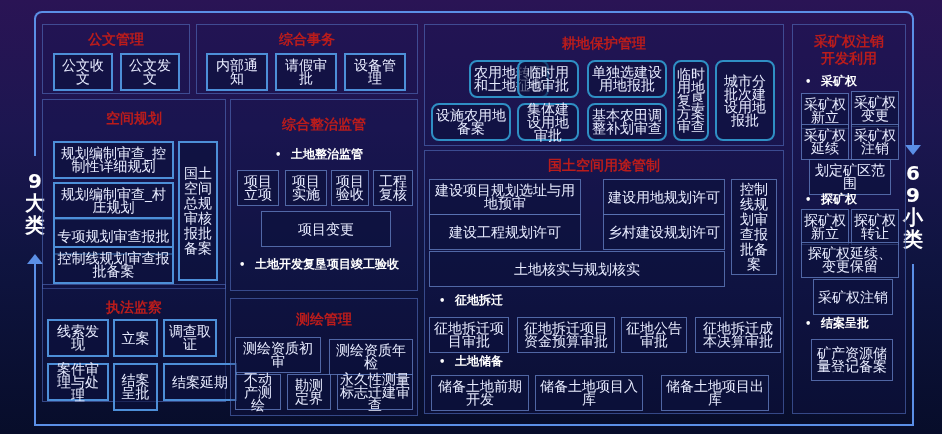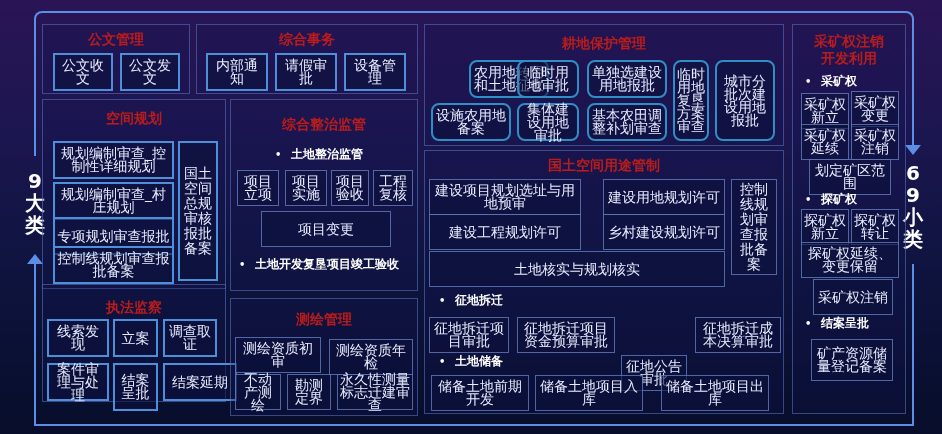--- a/index.html
+++ b/index.html
@@ -148,21 +148,21 @@
   <div class="box thin" style="left:4px; top:28px; width:152px; height:28px;">建设项目规划选址与用地预审</div>
   <div class="box thin" style="left:178px; top:28px; width:122px; height:28px;">建设用地规划许可</div>
   <div class="box thin" style="left:4px; top:63px; width:152px; height:30px;">建设工程规划许可</div>
   <div class="box thin" style="left:178px; top:63px; width:122px; height:30px;">乡村建设规划许可</div>
   <div class="box thin" style="left:4px; top:100px; width:296px; height:24px;">土地核实与规划核实</div>
   <div class="box thin" style="left:306px; top:28px; width:46px; height:96px; line-height:15px;">控制线规划审查报批备案</div>
 
   <div class="bullet" style="left:14px; top:141px;"><span class="dot">•</span><span>征地拆迁</span></div>
   <div class="box thin" style="left:4px; top:166px; width:80px; height:32px;">征地拆迁项目审批</div>
   <div class="box thin" style="left:92px; top:166px; width:98px; height:32px;">征地拆迁项目资金预算审批</div>
-  <div class="box thin" style="left:196px; top:166px; width:66px; height:32px;margin-top:38px;">征地公告审批</div>
+  <div class="box thin" style="left:196px; top:166px; width:66px; height:32px;">征地公告审批</div>
   <div class="box thin" style="left:270px; top:166px; width:86px; height:32px;">征地拆迁成本决算审批</div>
 
   <div class="bullet" style="left:14px; top:202px;"><span class="dot">•</span><span>土地储备</span></div>
   <div class="box thin" style="left:6px; top:224px; width:98px; height:30px;">储备土地前期开发</div>
   <div class="box thin" style="left:110px; top:224px; width:108px; height:30px;">储备土地项目入库</div>
   <div class="box thin" style="left:236px; top:224px; width:108px; height:30px;">储备土地项目出库</div>
 </div>
 
 <div class="panel" style="left:792px; top:24px; width:114px; height:390px;">
   <div class="panel-title" style="top:8px; line-height:17px;">

